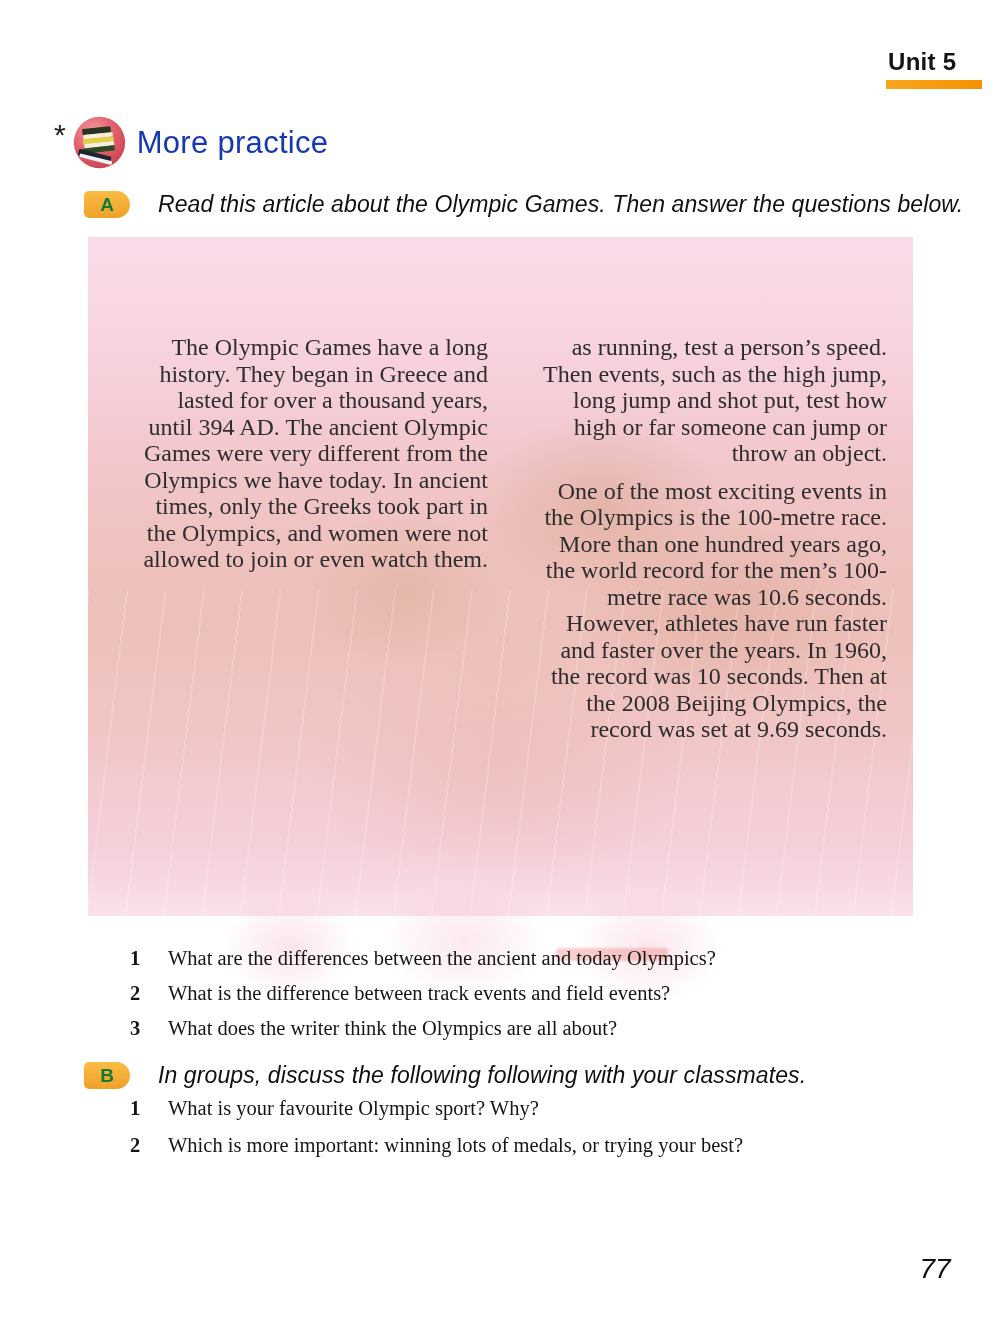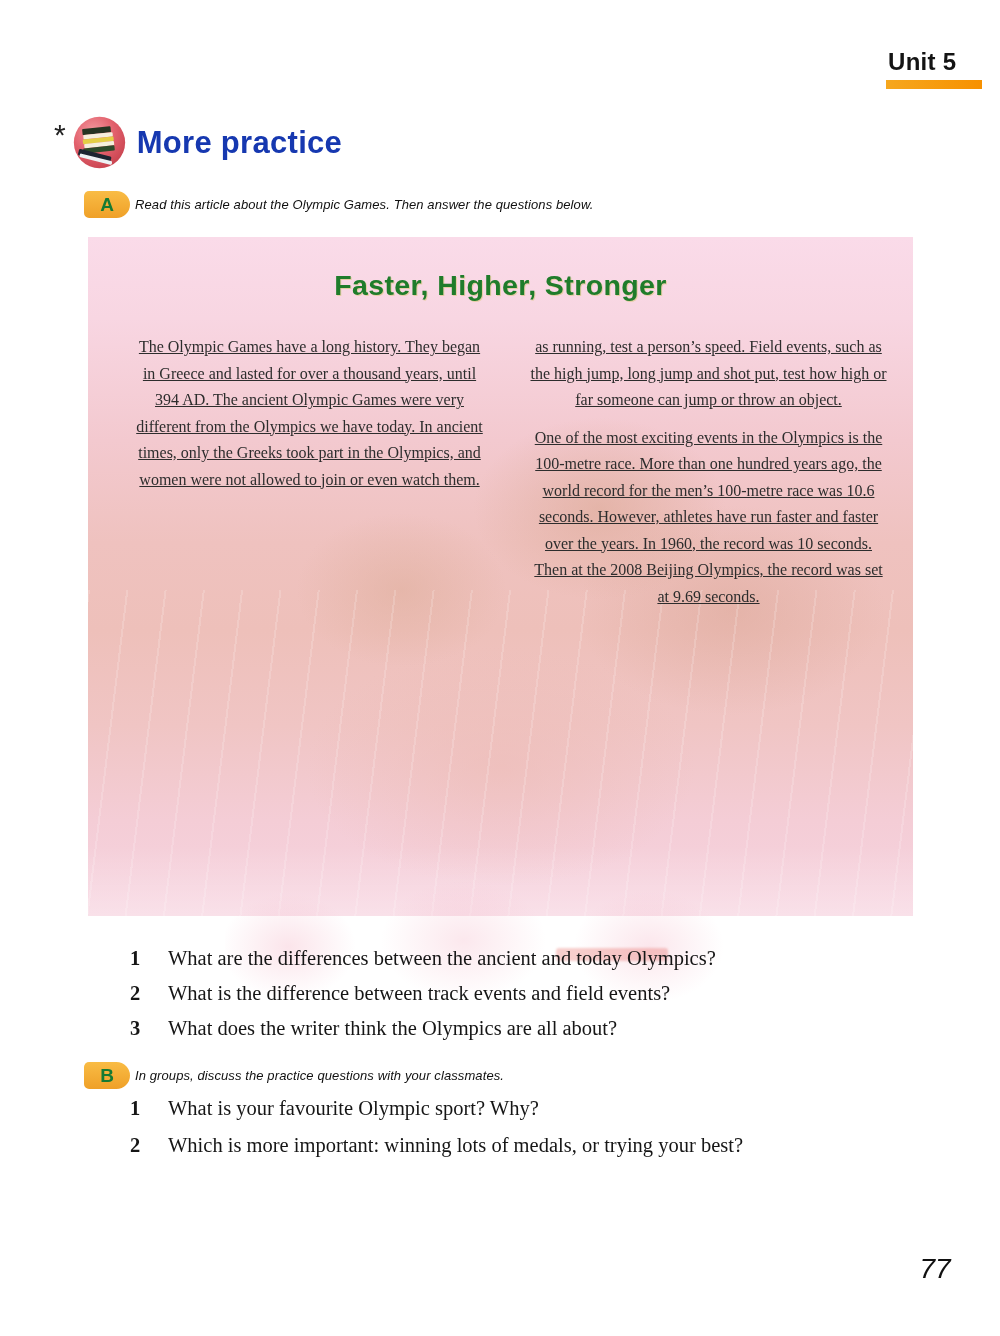--- a/index.html
+++ b/index.html
@@ -14,36 +14,36 @@
 
   
   .unit-block { position:absolute; top:48px; left:886px; width:96px; }
   .unit-label { display:block; font-size:24px; font-weight:600; color:#141414; letter-spacing:.3px; margin:0 0 4px 2px; }
   .unit-bar { height:9px; width:96px; background:linear-gradient(90deg,#f6a71e,#f79100); }
 
   
   .heading-row { position:absolute; left:54px; top:114px; display:flex; align-items:center; }
   .asterisk { font-size:30px; color:#222; margin-right:5px; transform:translateY(-8px); }
   .books-badge { width:57px; height:57px; display:inline-block; }
-  .page-title { font-size:31px; font-weight:700; color:#1638b0; margin-left:9px; letter-spacing:.3px; font-family:"Liberation Sans", sans-serif; }
+  .page-title { font-size:31px; font-weight:400; color:#1638b0; margin-left:9px; letter-spacing:.3px; font-family:"Liberation Sans", sans-serif; }
 
   
   .instr-row { position:absolute; display:flex; align-items:center; }
   .instr-row.a { left:84px; top:191px; }
   .instr-row.b { left:84px; top:1062px; }
   .letter-badge {
     width:46px; height:27px; flex:0 0 46px;
     border-radius:6px 16px 16px 6px;
     background:linear-gradient(180deg,#f9bc45,#efa028);
     color:#157a33; font-weight:800; font-size:19px;
     display:flex; align-items:center; justify-content:center;
     font-family:"Liberation Sans", sans-serif;
   }
   .instr-text {
-    margin-left:5px; font-style:italic; font-size:13px; font-weight:500;
+    margin-left:28px; font-style:italic; font-size:23px; font-weight:500;
     color:#101010; font-family:"Liberation Sans", sans-serif; letter-spacing:.1px;
   }
 
   
   .article-box {
     position:absolute; left:88px; top:237px; width:825px; height:679px;
     background:
       radial-gradient(180px 130px at 62% 40%, rgba(216,164,140,.50), transparent 70%),
       radial-gradient(150px 110px at 38% 52%, rgba(219,170,148,.45), transparent 70%),
       radial-gradient(220px 150px at 78% 55%, rgba(214,160,142,.40), transparent 70%),
@@ -62,22 +62,22 @@
   .article-title {
     position:absolute; left:0; top:32px; width:100%;
     text-align:center; font-size:28.5px; font-weight:800; color:#1f7c2b;
     font-family:"Liberation Sans", sans-serif; letter-spacing:.4px;
     text-shadow:1px 1px 0 rgba(195,185,45,.35);
   }
   .article-cols { position:absolute; left:43px; top:97px; display:flex; gap:42px; }
   .article-col { width:357px; }
   .article-col p {
     font-family:"Liberation Serif", serif;
-    font-size:16px; line-height:26.5px; color:#2d2d2d;
-    margin-bottom:11px; text-align:center;text-decoration:underline;
+    font-size:24px; line-height:26.5px; color:#2d2d2d;
+    margin-bottom:11px; text-align:right;
   }
 
   
   .watermark {
     position:absolute; left:225px; top:878px; width:530px; height:125px; z-index:0;
     background:
       radial-gradient(90px 70px at 12% 55%, rgba(244,178,196,.35), transparent 75%),
       radial-gradient(110px 80px at 45% 50%, rgba(244,178,196,.30), transparent 75%),
       radial-gradient(100px 75px at 80% 55%, rgba(244,178,196,.32), transparent 75%);
     pointer-events:none;
@@ -140,27 +140,26 @@
 </div>
 
 <div class="instr-row a">
   <span class="letter-badge">A</span>
   <span class="instr-text">Read this article about the Olympic Games. Then answer the questions below.</span>
 </div>
 
 <div class="article-box">
   <div class="track-streaks"></div>
   <div class="bottom-haze"></div>
-  <h2 class="article-title">Faster, Higher, Stronger</h2>
   <div class="article-cols">
     <div class="article-col">
       <p>The Olympic Games have a long history. They began in Greece and lasted for over a thousand years, until 394 AD. The ancient Olympic Games were very different from the Olympics we have today. In ancient times, only the Greeks took part in the Olympics, and women were not allowed to join or even watch them.</p>
     </div>
     <div class="article-col">
-      <p>as running, test a person’s speed. Field events, such as the high jump, long jump and shot put, test how high or far someone can jump or throw an object.</p>
+      <p>as running, test a person’s speed. Then events, such as the high jump, long jump and shot put, test how high or far someone can jump or throw an object.</p>
       <p>One of the most exciting events in the Olympics is the 100-metre race. More than one hundred years ago, the world record for the men’s 100-metre race was 10.6 seconds. However, athletes have run faster and faster over the years. In 1960, the record was 10 seconds. Then at the 2008 Beijing Olympics, the record was set at 9.69 seconds.</p>
     </div>
   </div>
 </div>
 
 <div class="watermark"></div>
 <div class="watermark-redsmudge"></div>
 
 <div class="qlist a">
   <div class="q-row">
@@ -172,21 +171,21 @@
     <span class="q-text">What is the difference between track events and field events?</span>
   </div>
   <div class="q-row">
     <span class="q-num">3</span>
     <span class="q-text">What does the writer think the Olympics are all about?</span>
   </div>
 </div>
 
 <div class="instr-row b">
   <span class="letter-badge">B</span>
-  <span class="instr-text">In groups, discuss the practice questions with your classmates.</span>
+  <span class="instr-text">In groups, discuss the following following with your classmates.</span>
 </div>
 
 <div class="qlist b">
   <div class="q-row">
     <span class="q-num">1</span>
     <span class="q-text">What is your favourite Olympic sport? Why?</span>
   </div>
   <div class="q-row">
     <span class="q-num">2</span>
     <span class="q-text">Which is more important: winning lots of medals, or trying your best?</span>

